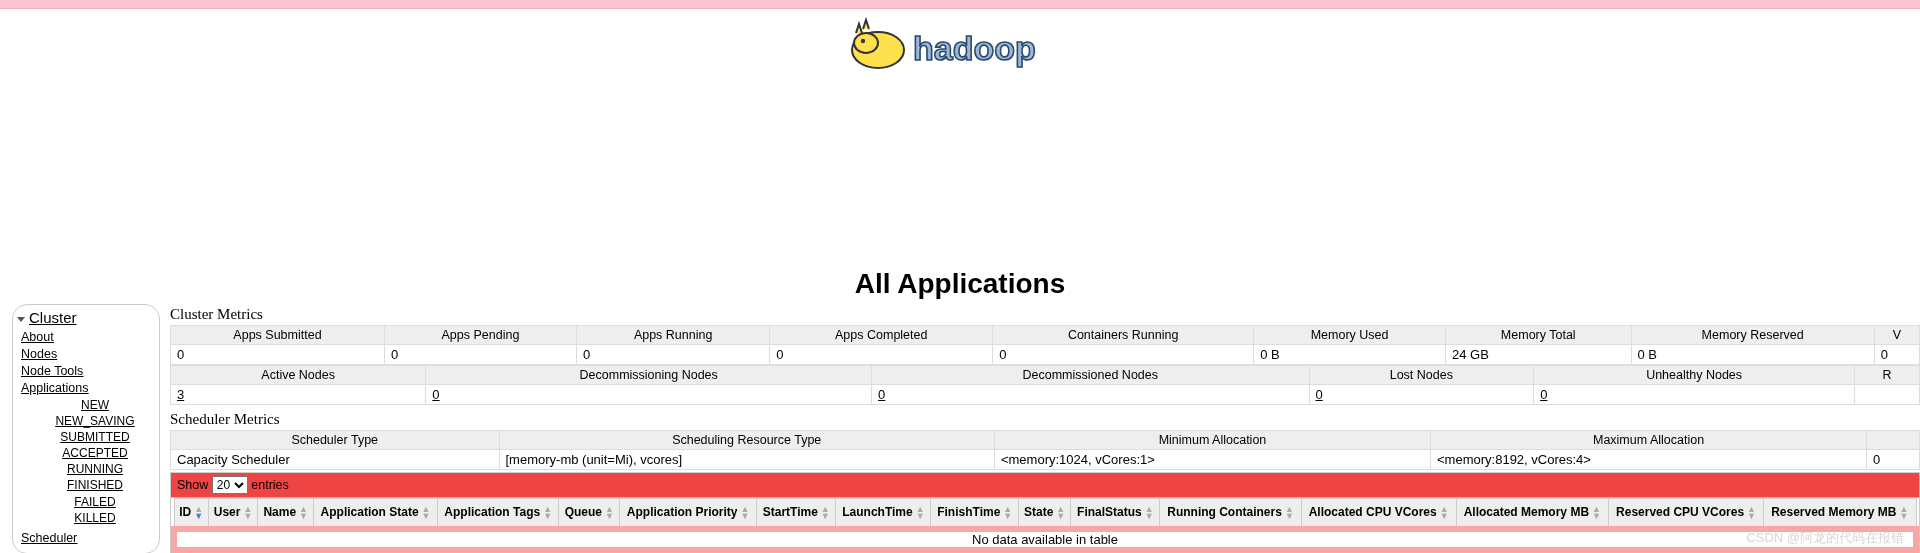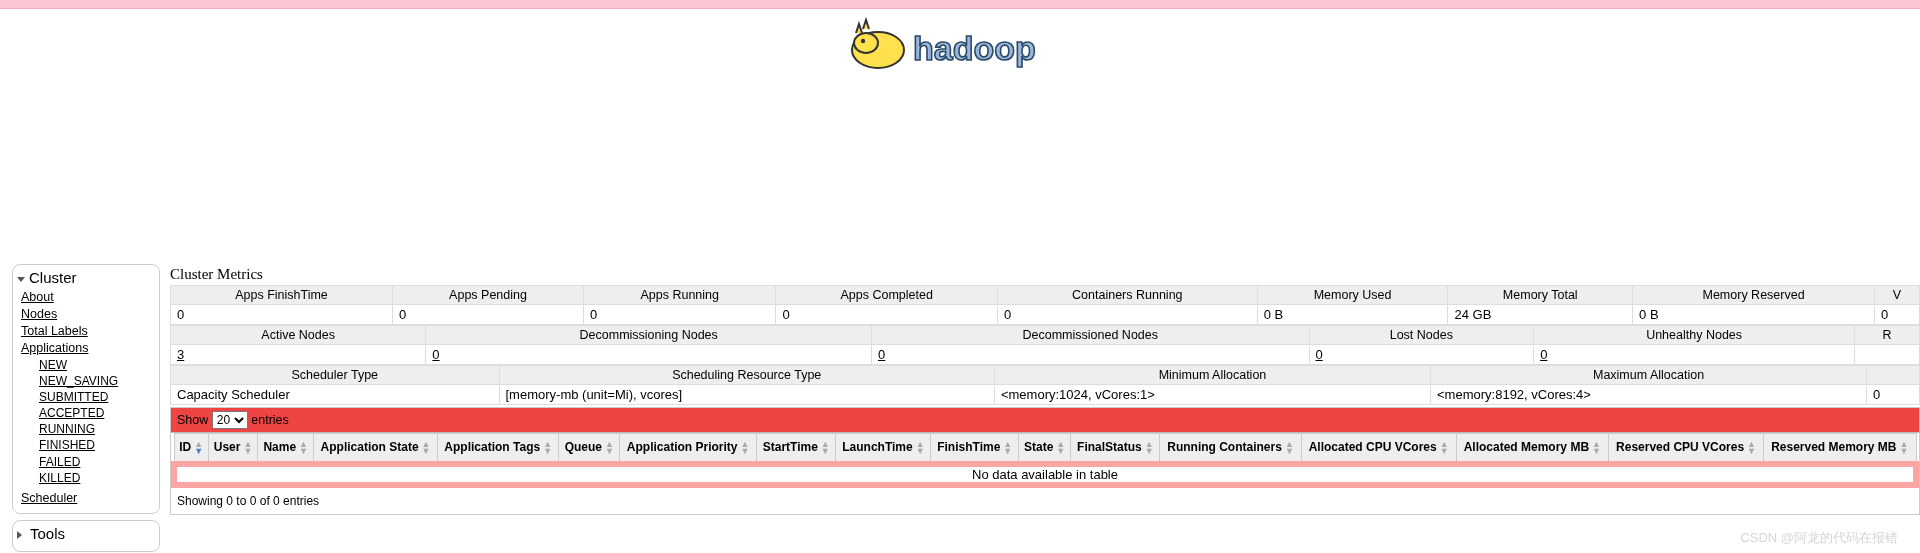--- a/index.html
+++ b/index.html
@@ -37,23 +37,24 @@
     display: flex;
     align-items: flex-start;
   }
   .sidebar {
     width: 148px;
     flex: 0 0 148px;
     margin: 4px 0 0 12px;
   }
   .side-block {
     border: 1px solid #ccc;
-    border-radius: 8px;
+    border-radius: 15px;
     margin-bottom: 6px;
     padding: 4px 8px 6px 8px;
+    text-decoration: underline;
   }
   .side-block h3 {
     font-size: 15px;
     margin: 0 0 3px -4px;
     font-weight: normal;
   }
   .side-block h3::before {
     content: "";
     display: inline-block;
     width: 0; height: 0;
@@ -70,20 +71,21 @@
   }
   .sidebar a {
     color: #000;
     text-decoration: underline;
     display: block;
     font-size: 12.5px;
     line-height: 1.35;
   }
   .sub-links {
     padding-left: 18px;
+    text-align: center;
   }
   .sub-links a { font-size: 12px; }
   .content {
     flex: 1;
     margin: 0 0 0 10px;
     overflow-x: hidden;
   }
   .sect-title {
     font-size: 15px;
     margin: 6px 0 2px 0;
@@ -148,50 +150,51 @@
     padding: 0;
     text-align: center;
     font-size: 13px;
   }
   .dt-info {
     padding: 6px;
     font-size: 12px;
   }
   .watermark {
     position: fixed;
-    right: 22px;
+    right: 16px;
     bottom: 6px;
     color: #d6d6d6;
     font-size: 13px;
   }
 </style>
 </head>
 <body>
 
 <div class="pinkbar"></div>
 
 <div class="header">
   <div class="logo">
     <svg viewBox="0 0 245 60" width="245" height="60">
       <ellipse cx="40" cy="35" rx="26" ry="18" fill="#ffe14d" stroke="#333" stroke-width="2"></ellipse>
       <ellipse cx="28" cy="28" rx="12" ry="10" fill="#ffe14d" stroke="#333" stroke-width="2"></ellipse>
       <circle cx="25" cy="26" r="2.2" fill="#333"></circle>
       <path d="M18 18 l3 -9 3 9 M25 14 l3 -9 3 9" stroke="#333" stroke-width="2" fill="#ffe14d"></path>
       <text x="75" y="45" font-family="Arial Black, Arial" font-weight="900" font-size="34" fill="#9bb6d8" stroke="#2a4a6a" stroke-width="1.6">hadoop</text>
     </svg>
   </div>
+  <div class="page-title">All Applications</div>
 </div>
 
 <div class="main">
   <div class="sidebar">
     <div class="side-block">
       <h3>Cluster</h3>
       <a href="#">About</a>
       <a href="#">Nodes</a>
-      <a href="#">Total Labels</a>
+      <a href="#">Node Tools</a>
       <a href="#">Applications</a>
       <div class="sub-links">
         <a href="#">NEW</a>
         <a href="#">NEW_SAVING</a>
         <a href="#">SUBMITTED</a>
         <a href="#">ACCEPTED</a>
         <a href="#">RUNNING</a>
         <a href="#">FINISHED</a>
         <a href="#">FAILED</a>
         <a href="#">KILLED</a>
@@ -202,21 +205,21 @@
       <h3>Tools</h3>
     </div>
   </div>
 
   <div class="content">
 
     <div class="sect-title">Cluster Metrics</div>
     <table class="metrics">
       <thead>
           <tr id="cm-head">
-            <th>Apps FinishTime</th>
+            <th>Apps Submitted</th>
             <th>Apps Pending</th>
             <th>Apps Running</th>
             <th>Apps Completed</th>
             <th>Containers Running</th>
             <th>Memory Used</th>
             <th>Memory Total</th>
             <th>Memory Reserved</th>
             <th>V</th>
           </tr>
         </thead>
@@ -251,20 +254,21 @@
             <td><a href="#">3</a></td>
             <td><a href="#">0</a></td>
             <td><a href="#">0</a></td>
             <td><a href="#">0</a></td>
             <td><a href="#">0</a></td>
             <td><a href="#"></a></td>
           </tr>
         </tbody>
     </table>
 
+    <div class="sect-title">Scheduler Metrics</div>
     <table class="metrics">
       <thead>
           <tr id="sm-head">
             <th>Scheduler Type</th>
             <th>Scheduling Resource Type</th>
             <th>Minimum Allocation</th>
             <th>Maximum Allocation</th>
             <th></th>
           </tr>
         </thead>

